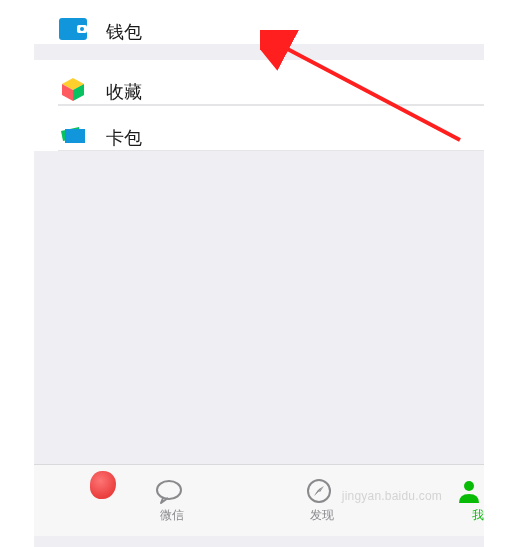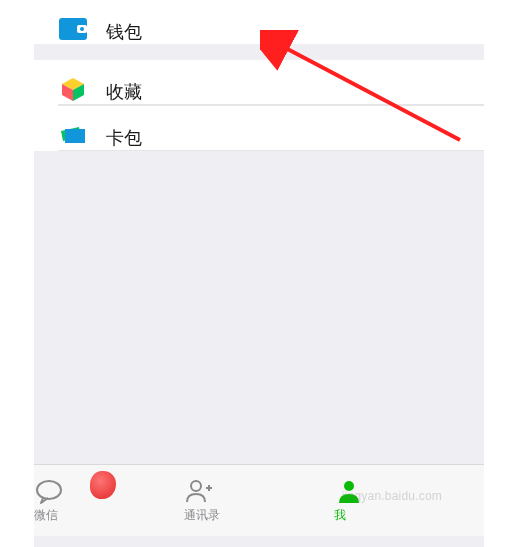--- a/index.html
+++ b/index.html
@@ -60,21 +60,21 @@
     width: 100%;
     height: 72px;
     background: #f7f7f8;
     border-top: 1px solid #d9d9dc;
     display: flex;
   }
   .tab {
     flex: 1;
     display: flex;
     flex-direction: column;
-    align-items: flex-start;
+    align-items: flex-end;
     justify-content: center;
     gap: 3px;
     position: relative;
   }
   .tab-icon {
     width: 30px;
     height: 26px;
     display: flex;
     align-items: center;
     justify-content: center;
@@ -186,28 +186,28 @@
       <span class="tab-icon">
         <svg width="30" height="26" viewBox="0 0 30 26">
           <ellipse cx="15" cy="12" rx="12" ry="9" fill="none" stroke="#8a8a8d" stroke-width="2"></ellipse>
           <path d="M9 20 L7 25 L14 20" fill="none" stroke="#8a8a8d" stroke-width="2" stroke-linejoin="round"></path>
         </svg>
       </span>
       <span class="tab-label">微信</span>
     </div>
     <div class="tab">
       <span class="tab-icon">
-        <svg width="30" height="26" viewBox="0 0 30 26">
-          <circle cx="12" cy="8" r="5" fill="none" stroke="#8a8a8d" stroke-width="2"></circle>
-          <path d="M3 24 Q3 16 12 16 Q21 16 21 24" fill="none" stroke="#8a8a8d" stroke-width="2"></path>
-          <line x1="22" y1="10" x2="28" y2="10" stroke="#8a8a8d" stroke-width="2"></line>
-          <line x1="25" y1="7" x2="25" y2="13" stroke="#8a8a8d" stroke-width="2"></line>
-        </svg>
-      </span>
-      <span class="tab-label">通讯录</span>
+        <svg width="28" height="28" viewBox="0 0 28 28">
+          <circle cx="14" cy="14" r="11" fill="none" stroke="#8a8a8d" stroke-width="2"></circle>
+          <polygon points="14,14 19,9 14,14 9,19" fill="#8a8a8d"></polygon>
+          <polygon points="19,9 15,13 13,15 9,19 13,13 15,15" fill="#8a8a8d"></polygon>
+          <polygon points="19,9 14,14 9,19 14,12" fill="#8a8a8d"></polygon>
+        </svg>
+      </span>
+      <span class="tab-label">发现</span>
     </div>
     <div class="tab active">
       <span class="tab-icon">
         <svg width="26" height="26" viewBox="0 0 26 26">
           <circle cx="13" cy="8" r="5" fill="#09bb07"></circle>
           <path d="M3 25 Q3 16 13 16 Q23 16 23 25 Z" fill="#09bb07"></path>
         </svg>
       </span>
       <span class="tab-label">我</span>
     </div>

